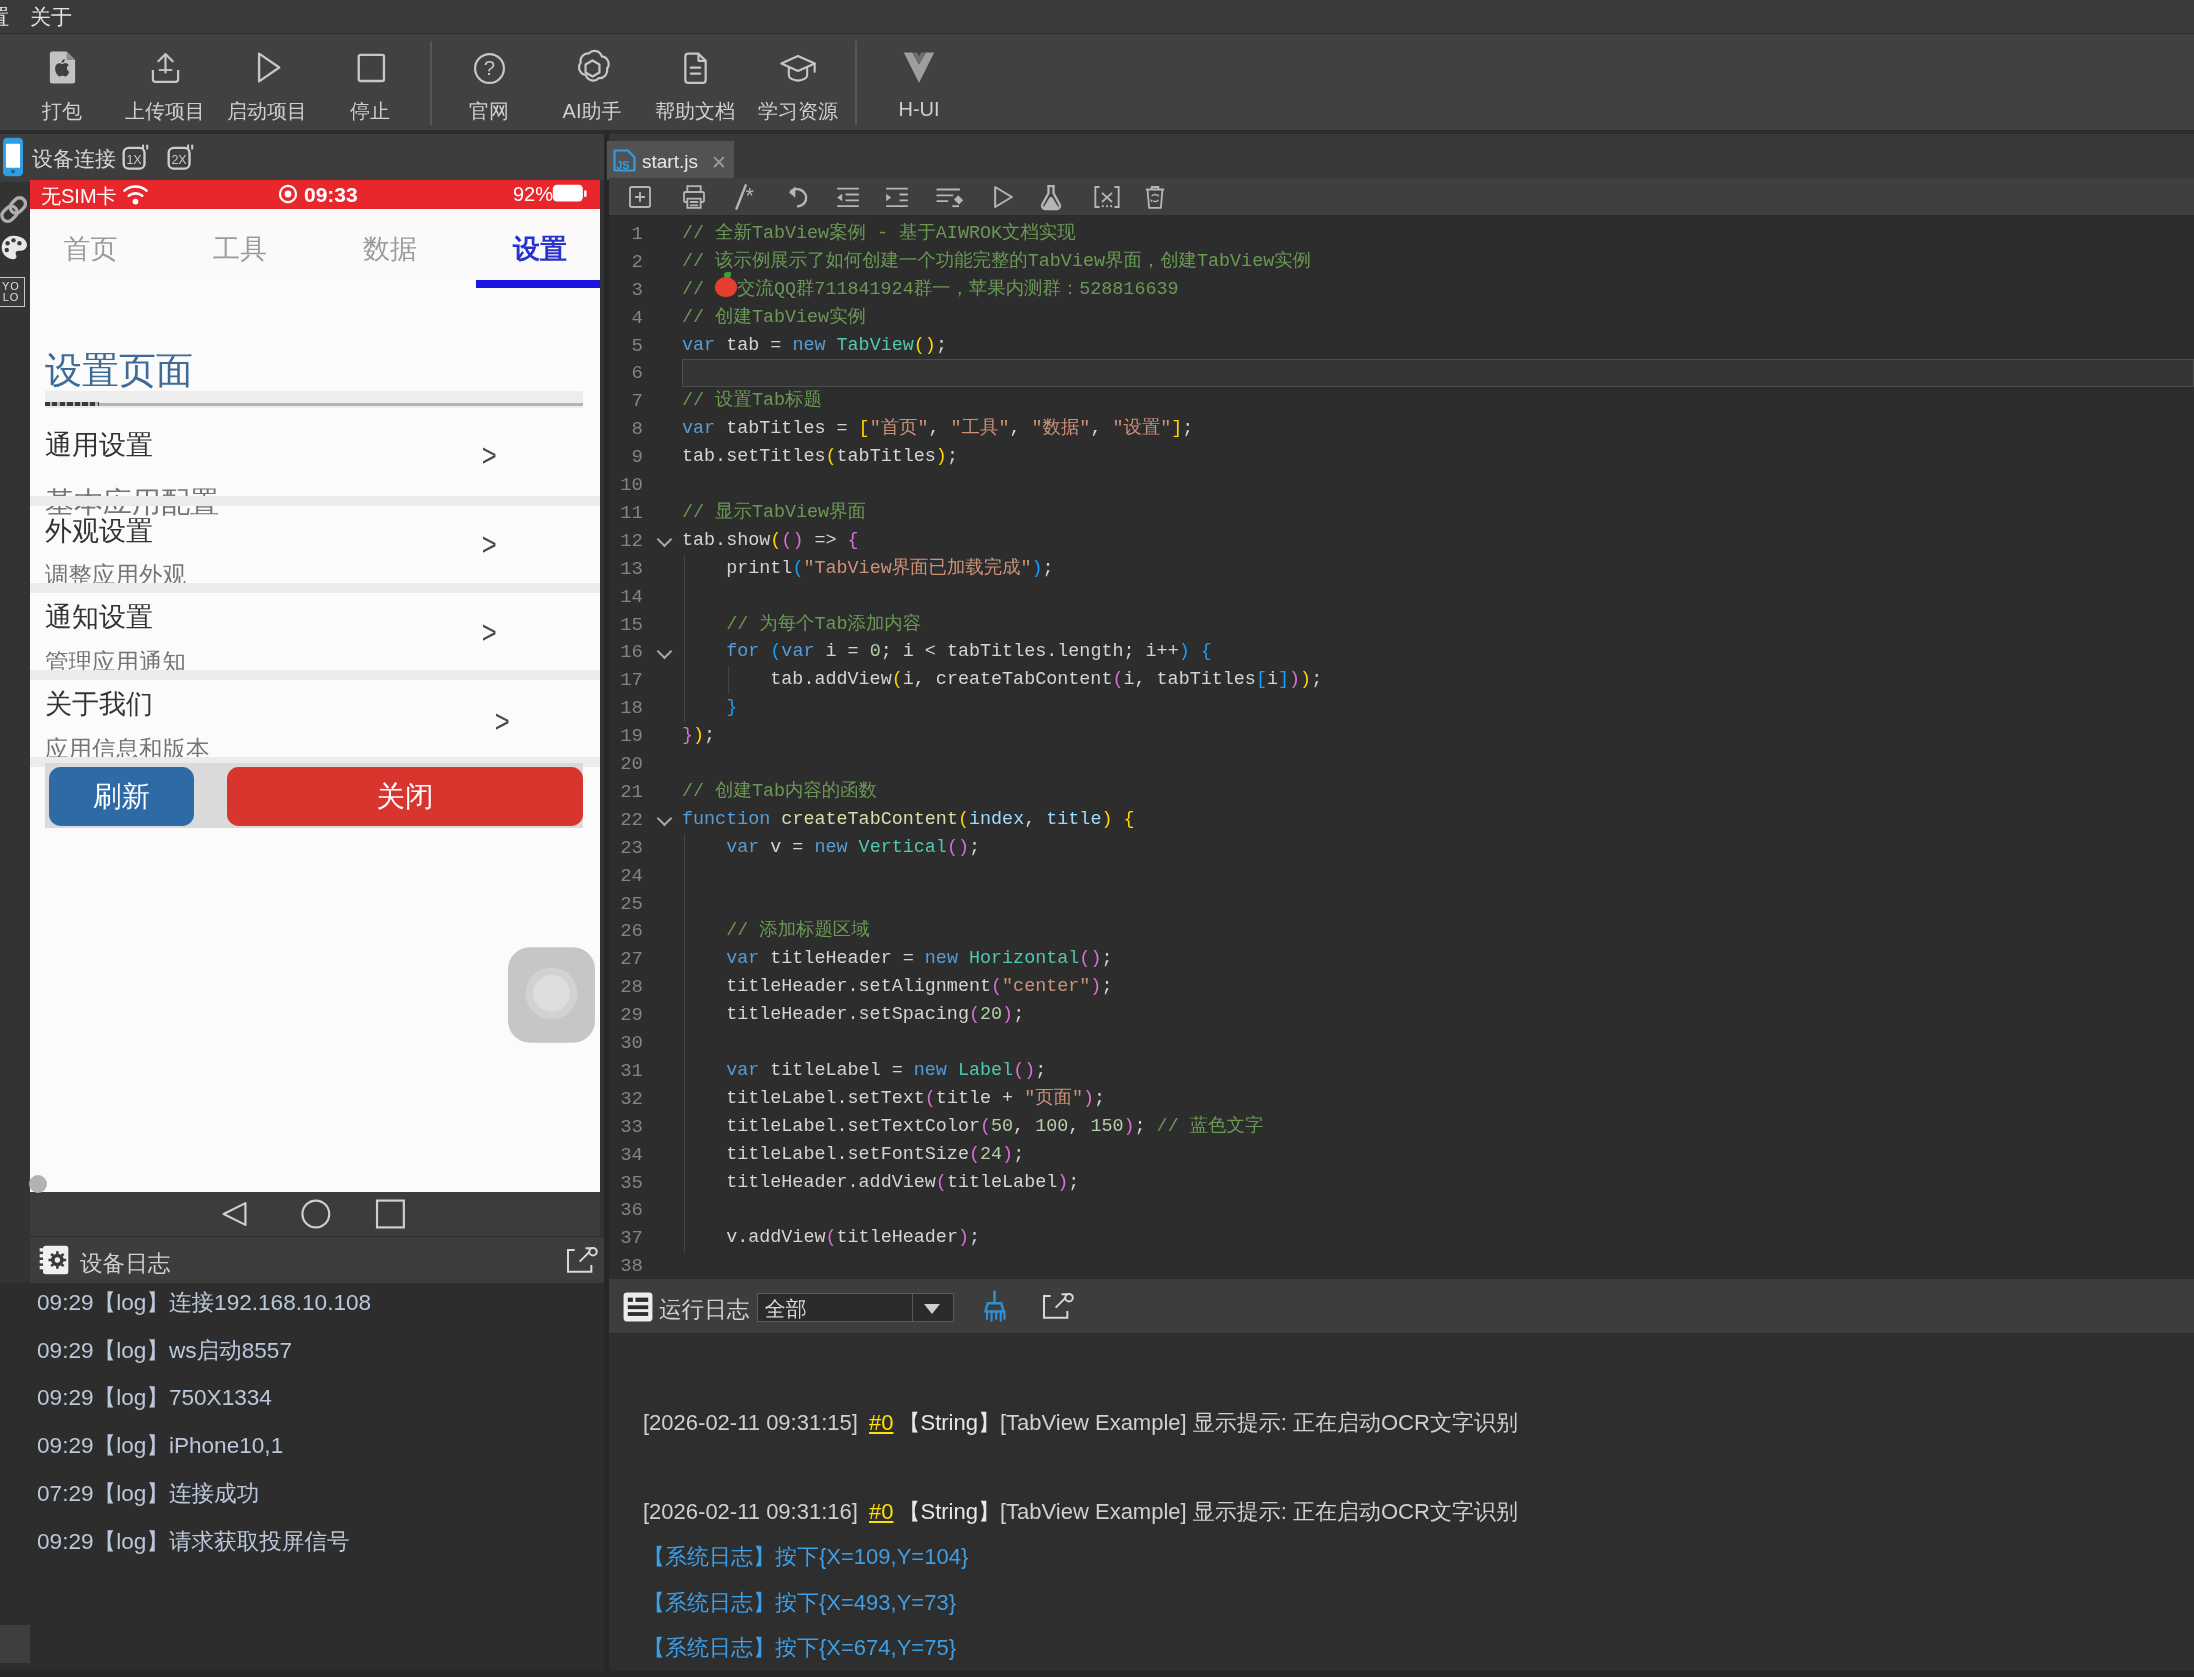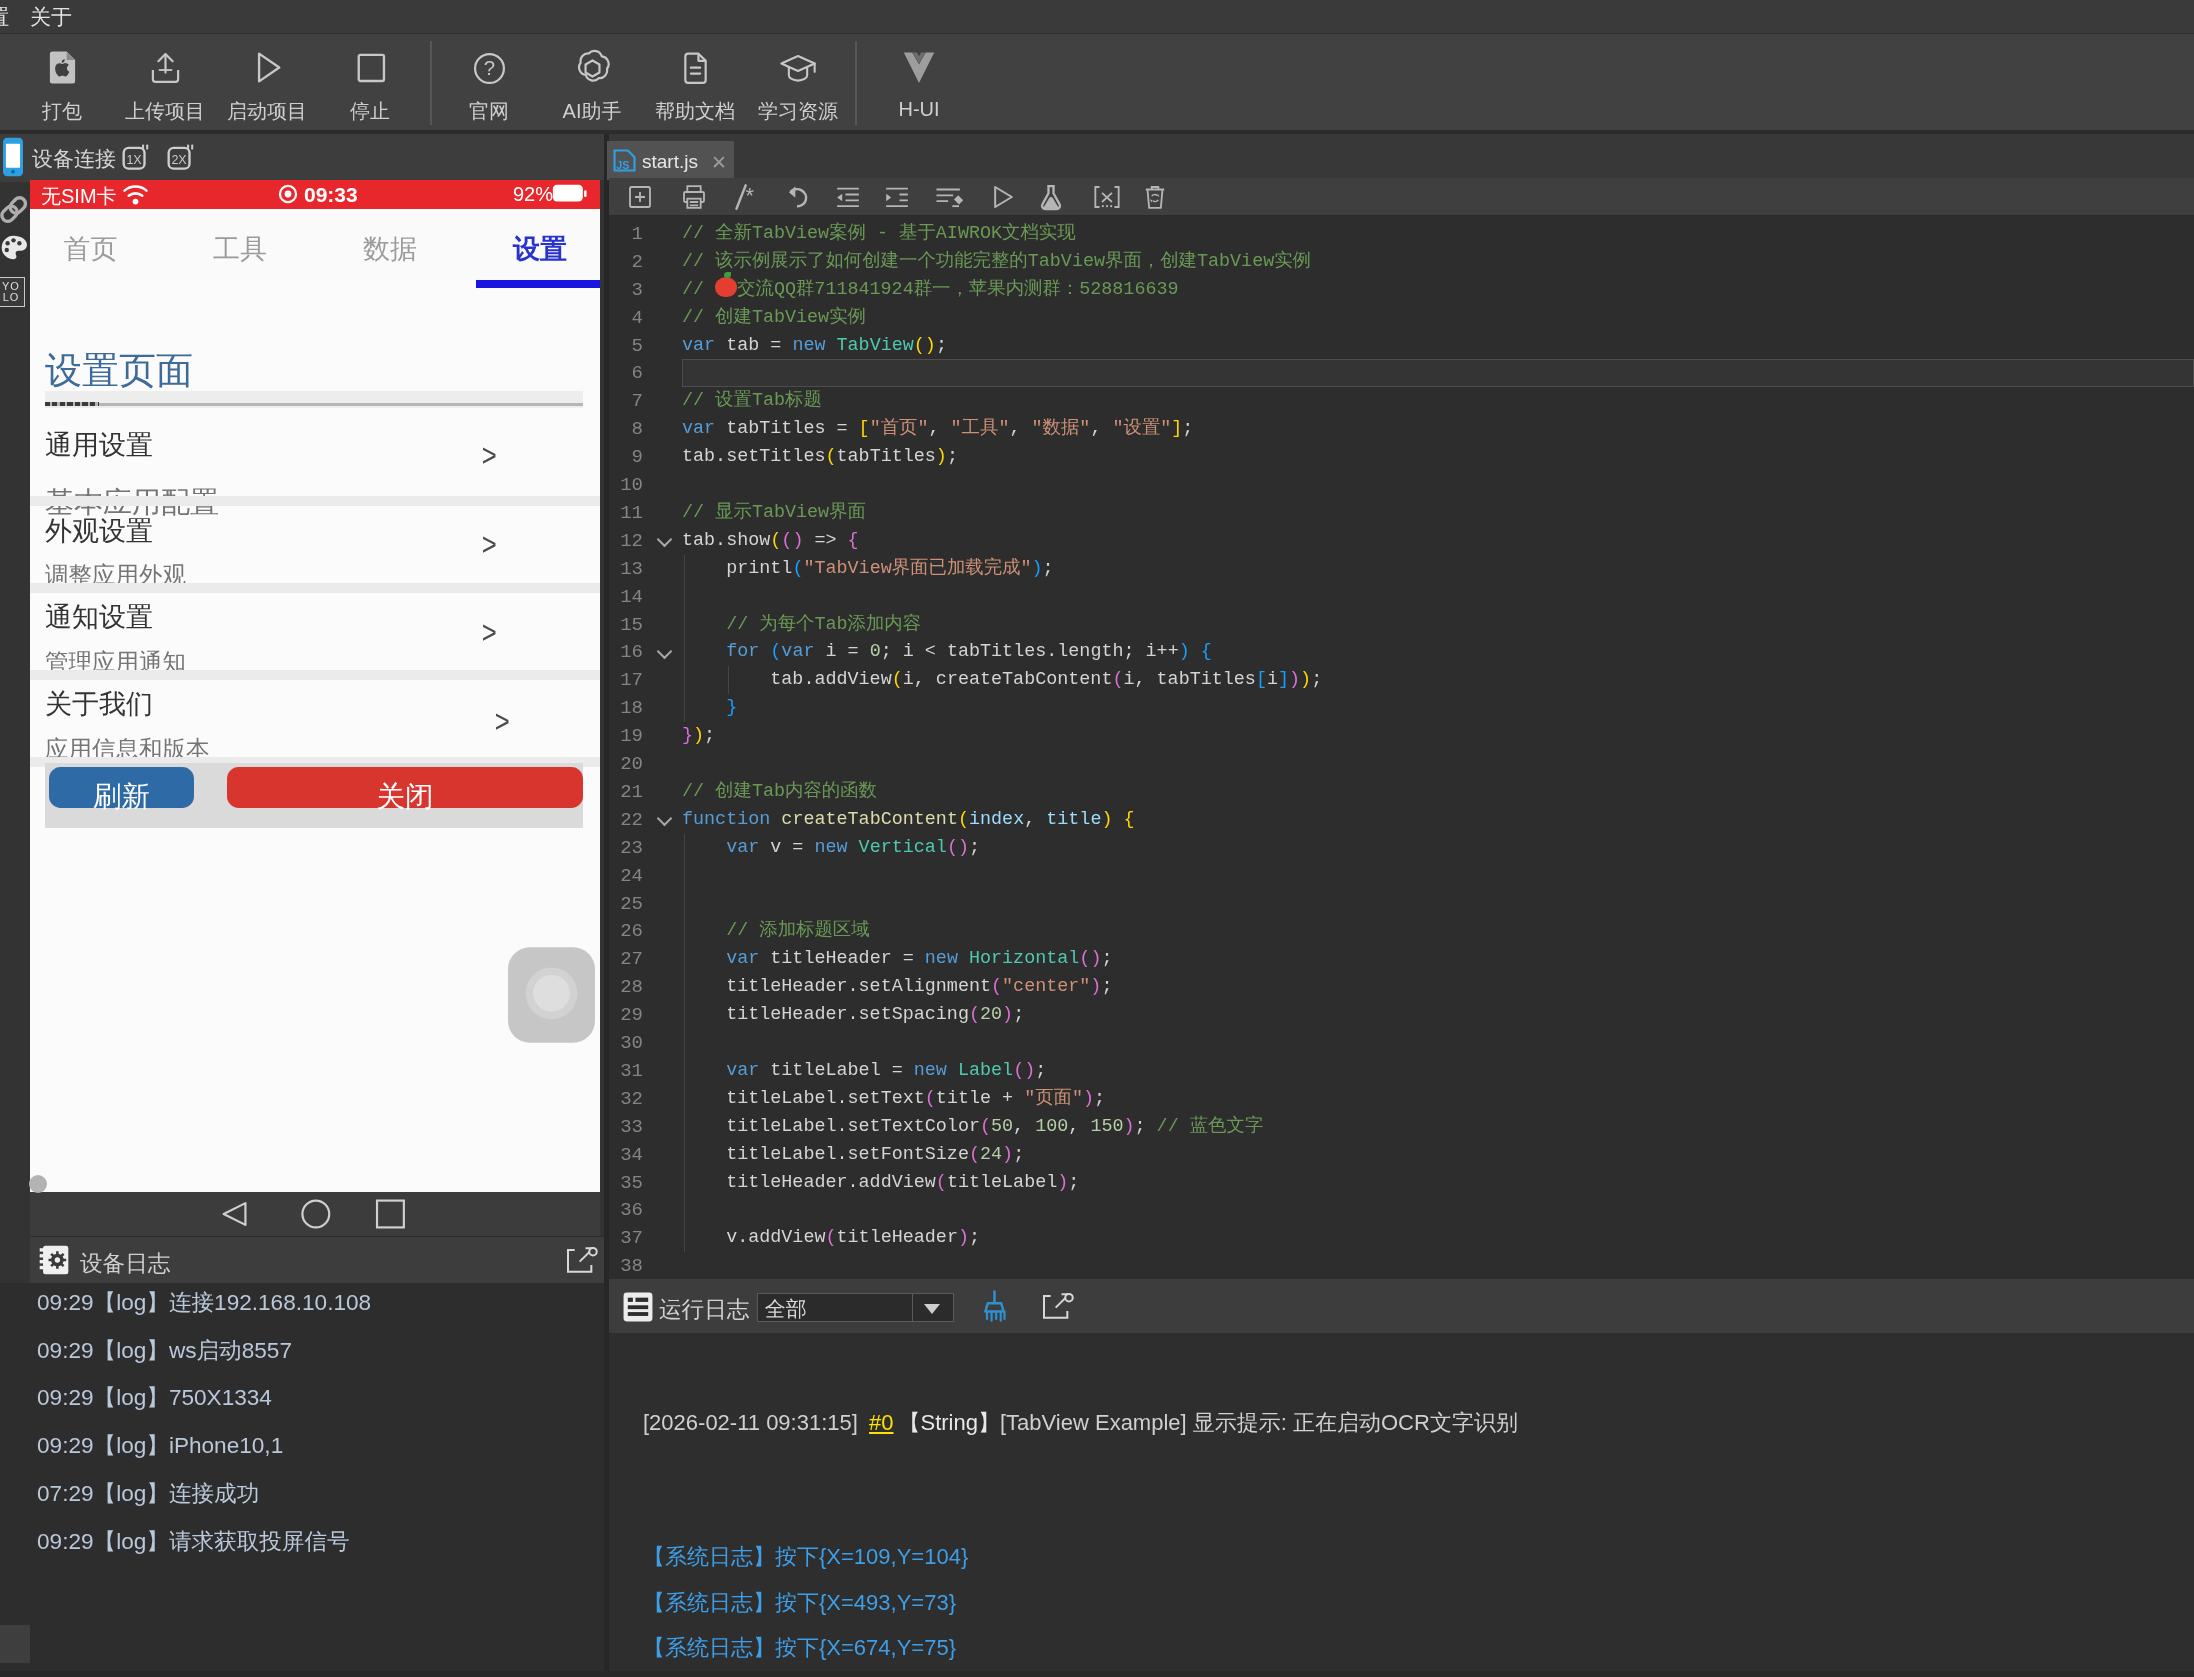--- a/index.html
+++ b/index.html
@@ -4,21 +4,21 @@
 * { margin:0; padding:0; box-sizing:border-box; }
 html,body { width:2194px; height:1677px; overflow:hidden; background:#2d2d2d;
   font-family:"Liberation Sans",sans-serif; -webkit-font-smoothing:antialiased; }
 #root { position:relative; width:2194px; height:1677px; }
 .abs { position:absolute; }
 .titem { position:absolute; top:49px; width:126px; margin-left:-63px; text-align:center; }
 .ticon { height:42px; }
 .tlabel { margin-top:6.7px; font-size:20px; color:#cfcfcf; }
 .ptab { position:absolute; width:134px; text-align:center; font-size:27px; color:#9b9b9b; }
 .ptab.sel { color:#2832cc; font-weight:bold; }
-.btn { height:41px; border-radius:11.7px; color:#fff; font-size:28.5px; text-align:center; line-height:59px; }
+.btn { height:59px; border-radius:11.7px; color:#fff; font-size:28.5px; text-align:center; line-height:59px; }
 .ln { position:absolute; left:589px; width:54px; text-align:right; font:19px/28px "Liberation Mono",monospace; color:#848484; }
 .fold { position:absolute; left:659px; width:11px; height:11px; border-left:2.1px solid #a8a8a8; border-bottom:2.1px solid #a8a8a8; transform:rotate(-45deg); }
 .cl { position:absolute; left:682px; font:18.4px/28px "Liberation Mono",monospace; white-space:pre; color:#d4d4d4; }
 .cl .c { color:#6a9955; } .cl .k { color:#569cd6; } .cl .t { color:#4ec9b0; }
 .cl .s { color:#ce9178; } .cl .n { color:#b5cea8; } .cl .f { color:#dcdcaa; }
 .cl .p { color:#9cdcfe; } .cl .d { color:#d4d4d4; }
 .cl .b1 { color:#ffd700; } .cl .b2 { color:#da70d6; } .cl .b3 { color:#179fff; }
 .apl { display:inline-block; width:22px; height:20px; border-radius:50% 50% 45% 45%; background:#e33e30; vertical-align:-2.5px; position:relative; }
 .apl:after { content:""; position:absolute; left:9.2px; top:-4.2px; width:6.7px; height:5.9px; background:#3e9b3e; border-radius:50% 0 50% 50%; }
 .rlog { left:643px; font-size:22px; color:#d0d0d0; }
@@ -418,16 +418,17 @@
       </svg></div>
 <div class="abs" style="left:1039px;top:1289px"><svg width="35" height="34" viewBox="0 0 42 40">
         <g fill="none" stroke="#d8d8d8" stroke-width="2.4">
           <path d="M14 8H6v26h28v-8"></path>
           <path d="M20 22L36 6"></path>
           <path d="M27 6h9v9"></path>
         </g>
         <circle cx="36" cy="10" r="4.5" fill="#3d3d3d" stroke="#d8d8d8" stroke-width="2.4"></circle>
       </svg></div>
 <div class="abs rlog" style="top:1408px">[2026-02-11 09:31:15] <span class="hash">#0</span><span class="bb">【String】</span>[TabView Example] 显示提示: 正在启动OCR文字识别</div>
+<div class="abs rlog" style="top:1497px">[2026-02-11 09:31:16] <span class="hash">#0</span><span class="bb">【String】</span>[TabView Example] 显示提示: 正在启动OCR文字识别</div>
 <div class="abs rlog blue" style="top:1542px">【系统日志】按下{X=109,Y=104}</div>
 <div class="abs rlog blue" style="top:1588px">【系统日志】按下{X=493,Y=73}</div>
 <div class="abs rlog blue" style="top:1633px">【系统日志】按下{X=674,Y=75}</div>
 </div>
 
 </body></html>

